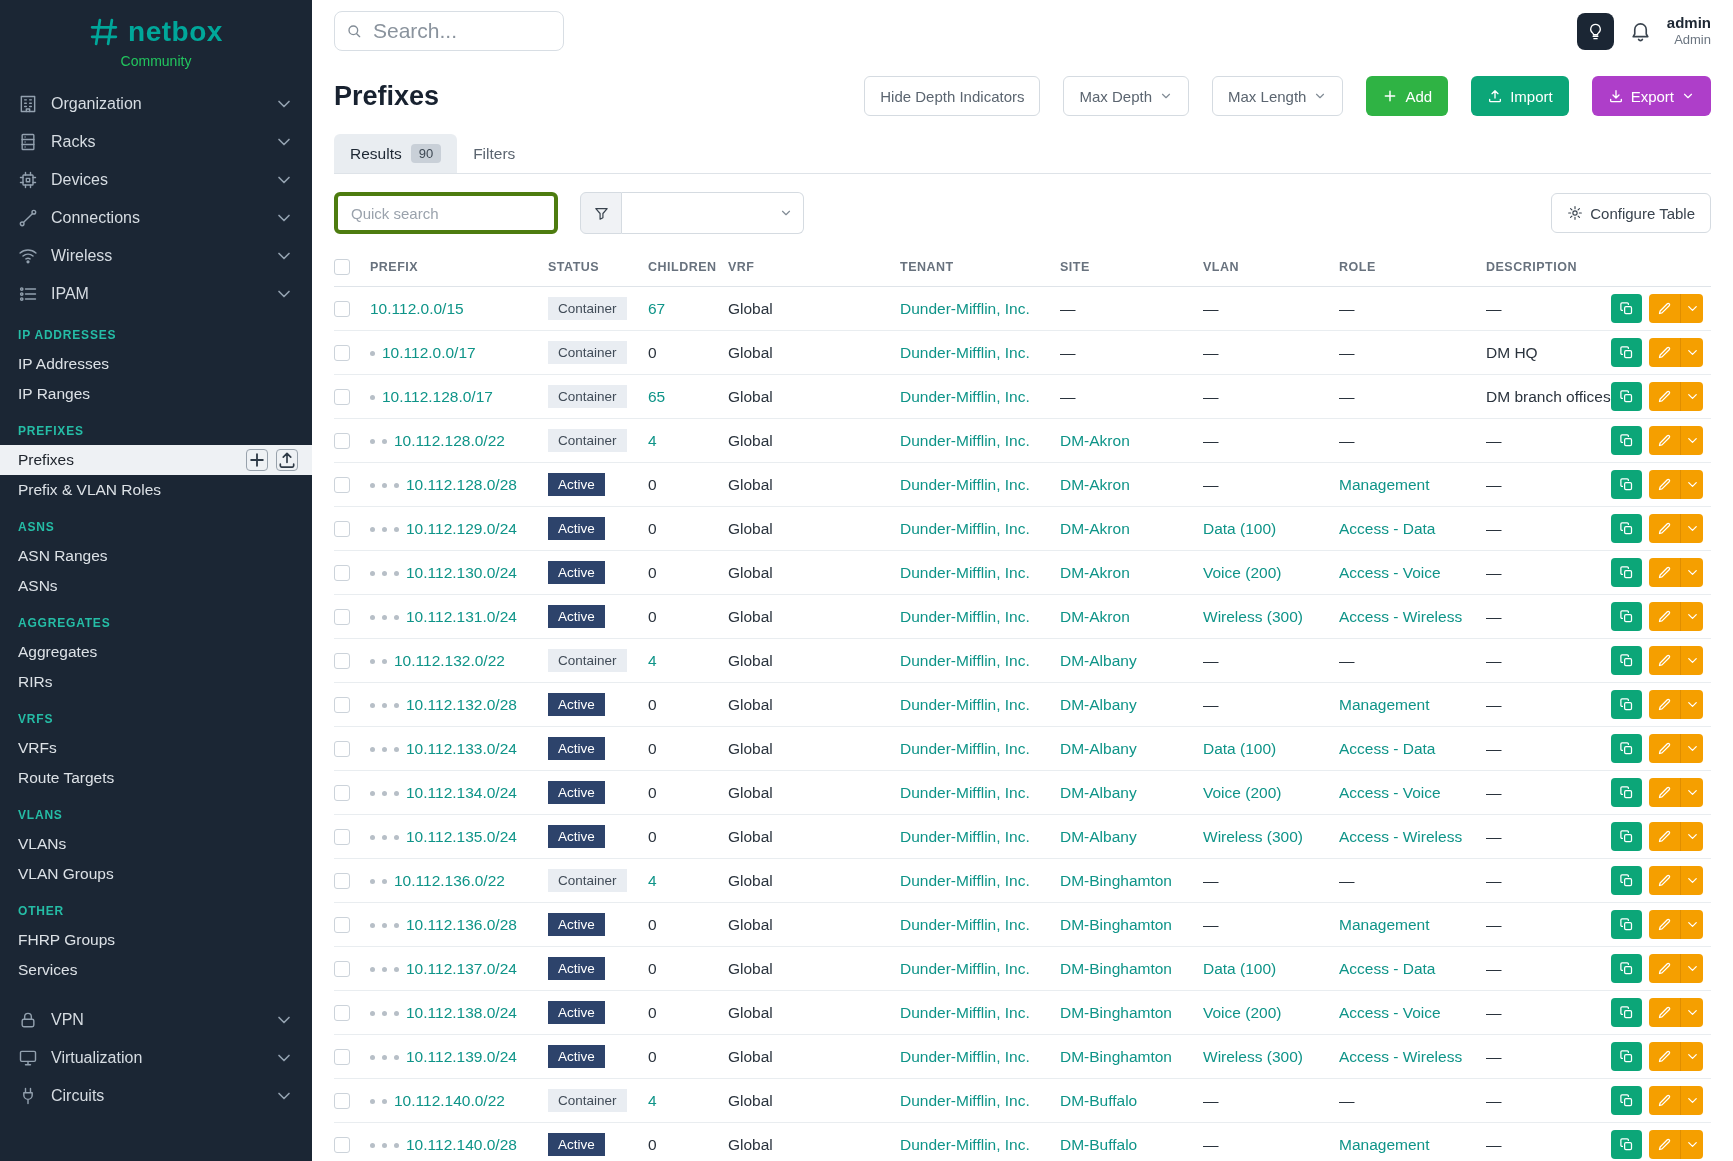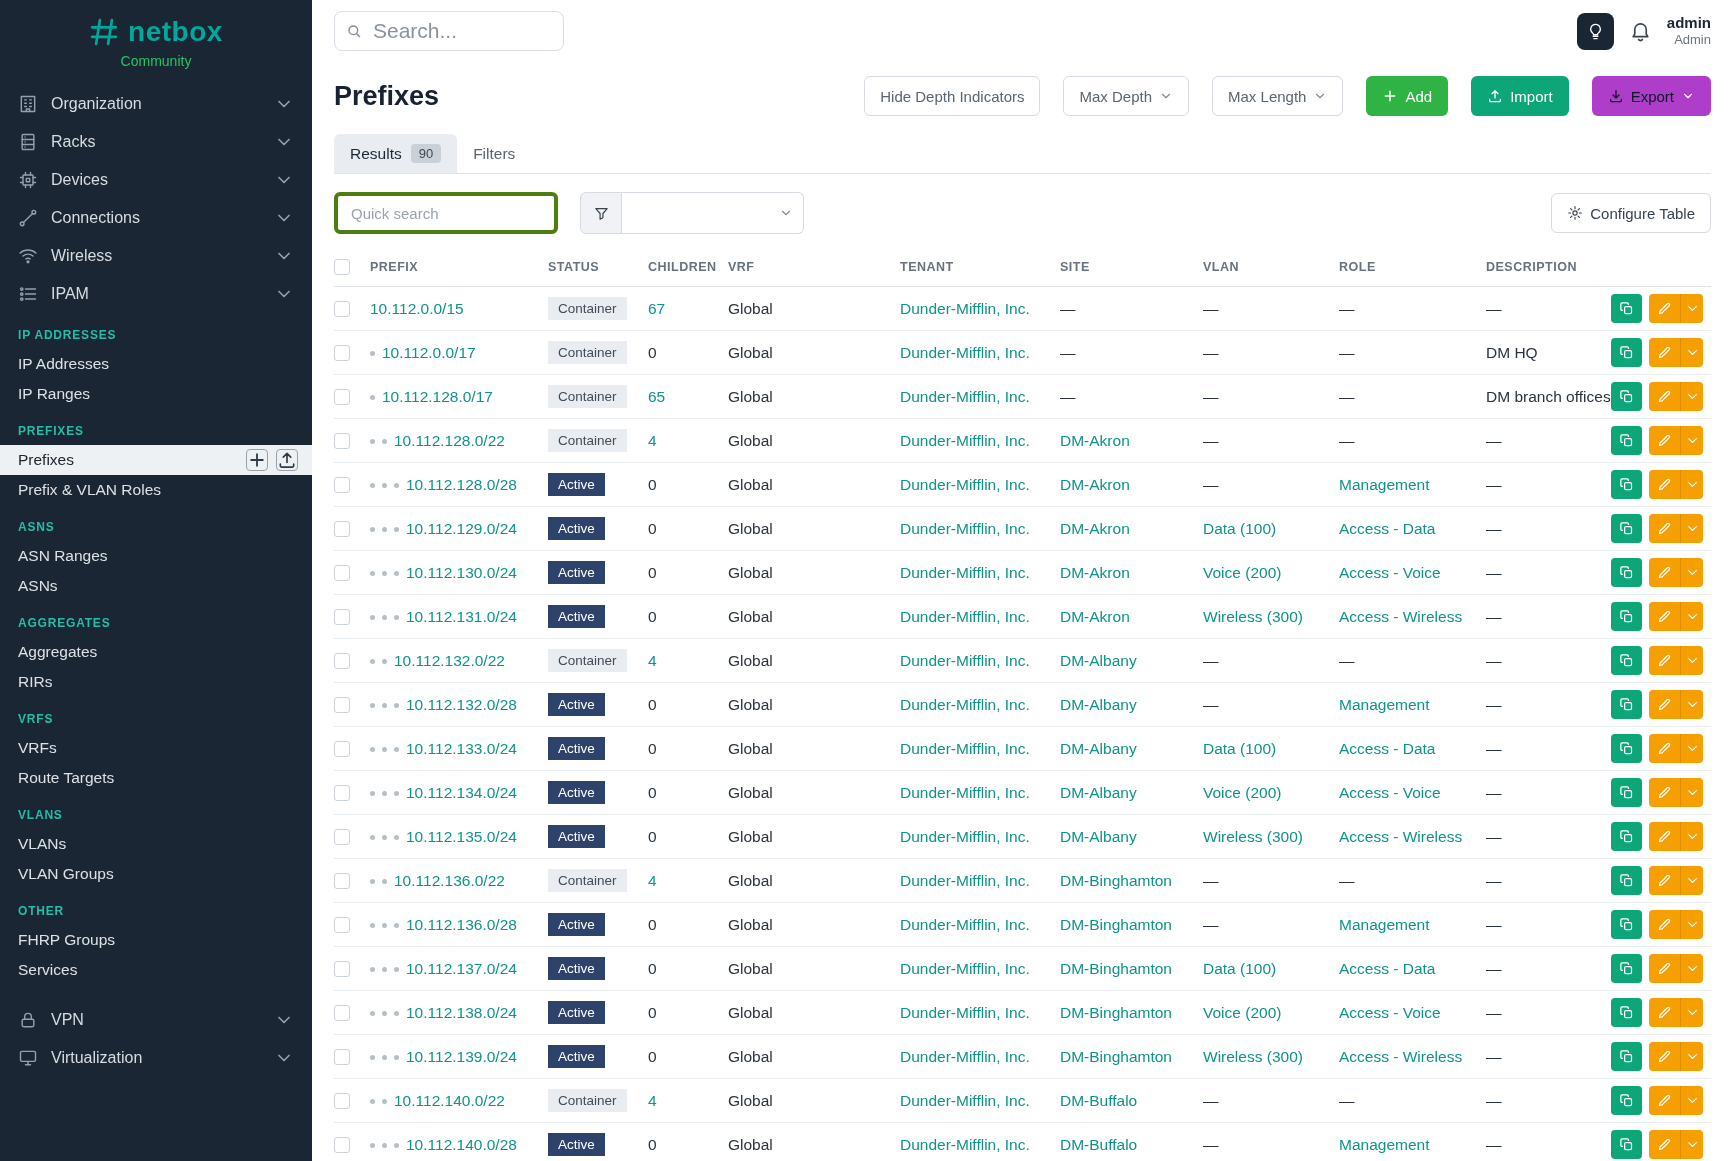--- a/index.html
+++ b/index.html
@@ -48,21 +48,21 @@
   .page-head{display:flex;align-items:center;margin:8px 0 18px}
   .page-head h1{font-size:27px;font-weight:700;color:#182230}
   .head-actions{margin-left:auto;display:flex;gap:23px;align-items:center}
   .btn{height:40px;display:inline-flex;align-items:center;gap:7px;padding:0 15px;border-radius:6px;border:1px solid transparent;font-size:15px;cursor:pointer;font-family:inherit;background:#fff;white-space:nowrap}
   .btn .icon{width:16px;height:16px}
   .btn-outline{border-color:#d5dbe1;color:#5b6570}
   .caret{width:14px!important;height:14px!important;color:#828c96}
   .caret-w{width:14px!important;height:14px!important;color:#fff}
   .btn-add{background:#2fb344;color:#fff}
   .btn-import{background:#0ca678;color:#fff}
-  .btn-export{background:#ae3ec9;color:#0f172a}
+  .btn-export{background:#ae3ec9;color:#ffffff}
   .tabs{display:flex;border-bottom:1px solid #dee3e8}
   .tab{display:flex;align-items:center;gap:9px;padding:10px 16px;font-size:15.5px;color:#5b6570;cursor:pointer;border-radius:6px 6px 0 0}
   .tab.active{background:#e9edf1;color:#1d2733}
   .tab-badge{background:#c9d0d8;color:#3e4954;font-size:13px;font-weight:400;border-radius:4px;padding:2px 8px}
   .filter-row{display:flex;align-items:center;margin:18px 0 14px;gap:22px}
   .quick-search{width:224px;height:42px;border:4px solid #4d7c0f;border-radius:6px;padding:0 13px;font-size:15px;outline:none;font-family:inherit}
   .quick-search::placeholder{color:#9aa2ac}
   .field-group{display:flex;height:42px}
   .funnel-btn{width:42px;border:1px solid #d5dbe1;border-radius:6px 0 0 6px;background:#f0f2f5;color:#39434e;display:flex;align-items:center;justify-content:center;cursor:pointer}
   .funnel-btn svg{width:17px;height:17px}
@@ -296,20 +296,33 @@
             </span>
           </div>
           <div class="nav-group">
             <span class="icon ">
               <svg viewBox="0 0 24 24" fill="none" stroke="currentColor" stroke-width="1.7" stroke-linecap="round" stroke-linejoin="round">
                 <rect x="3" y="4" width="18" height="12" rx="1.5"></rect>
                 <path d="M9 20h6M12 16v4"></path>
               </svg>
             </span>
             <span class="nav-glabel">Virtualization</span>
+            <span class="icon chev">
+              <svg viewBox="0 0 24 24" fill="none" stroke="currentColor" stroke-width="2" stroke-linecap="round" stroke-linejoin="round">
+                <path d="M6 9l6 6 6-6"></path>
+              </svg>
+            </span>
+          </div>
+          <div class="nav-group">
+            <span class="icon ">
+              <svg viewBox="0 0 24 24" fill="none" stroke="currentColor" stroke-width="1.7" stroke-linecap="round" stroke-linejoin="round">
+                <path d="M9 3v5M15 3v5M7 8h10v3a5 5 0 0 1-10 0V8zM12 16v5"></path>
+              </svg>
+            </span>
+            <span class="nav-glabel">Circuits</span>
             <span class="icon chev">
               <svg viewBox="0 0 24 24" fill="none" stroke="currentColor" stroke-width="2" stroke-linecap="round" stroke-linejoin="round">
                 <path d="M6 9l6 6 6-6"></path>
               </svg>
             </span>
           </div>
         </div>
     </nav>
   </aside>
 

